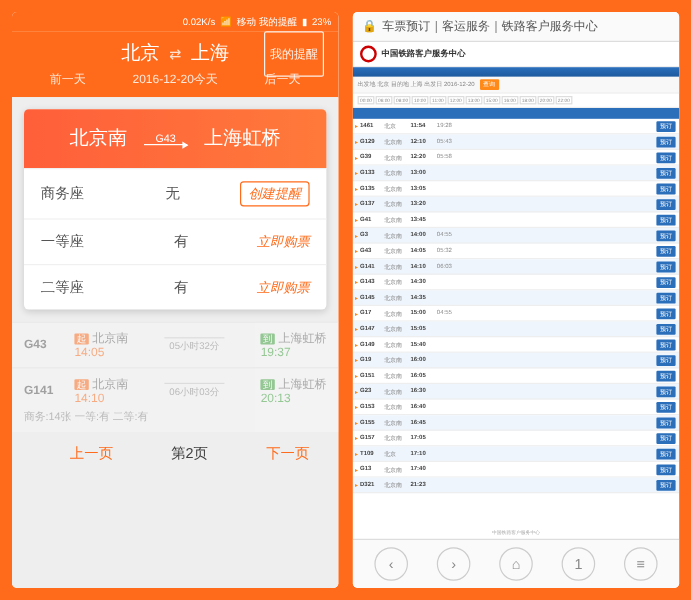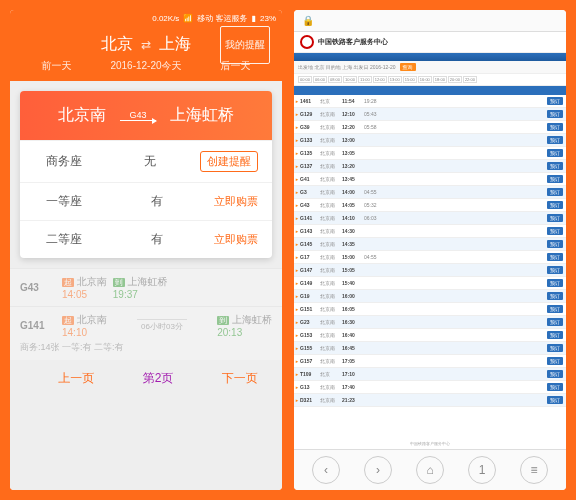--- a/index.html
+++ b/index.html
@@ -16,38 +16,38 @@
 
 .left .body { background: #eee; flex: 1; position: relative; }
 
 .left .card { background: #fff; border-radius: 4px; margin: 10px; box-shadow: 0 2px 6px rgba(0,0,0,.15); }
 .left .card-hdr { background: linear-gradient(90deg, #ff5f3a, #ff7a3a); color: #fff; border-radius: 4px 4px 0 0; padding: 14px 0; display: flex; align-items: center; justify-content: center; gap: 14px; font-size: 16px; }
 .left .card-hdr .mid { font-size: 9px; display: flex; flex-direction: column; align-items: center; gap: 0; }
 .left .card-hdr .arrow { width: 36px; height: 1px; background: #fff; position: relative; }
 .left .card-hdr .arrow::after { content: ""; position: absolute; right: -1px; top: -2px; border-left: 5px solid #fff; border-top: 3px solid transparent; border-bottom: 3px solid transparent; }
 
 .left .seat-row { display: flex; align-items: center; padding: 10px 14px; border-top: 1px solid #f0f0f0; font-size: 12px; }
-.left .seat-row .lbl { flex: 0 0 54px; color: #555; margin-left: 12px; }
+.left .seat-row .lbl { flex: 0 0 54px; color: #555; }
 .left .seat-row .val { flex: 1; text-align: center; color: #555; }
-.left .seat-row .act { color: #ff6b1a; font-size: 11px; }
+.left .seat-row .act { color: #ff6b1a; font-size: 11px; font-style: italic; }
 .left .seat-row .act.box { border: 1px solid #ff6b1a; border-radius: 3px; padding: 2px 6px; }
 .left .card-close { text-align: center; color: #ff6b1a; padding: 10px 0; font-size: 12px; border-top: 1px solid #f0f0f0; }
 
 .left .list { opacity: .5; }
 .left .item { background: #f7f7f7; padding: 6px 10px; border-top: 1px solid #e3e3e3; font-size: 10px; color: #666; }
 .left .item .row1 { display: flex; align-items: center; gap: 6px; }
 .left .tag { background: #ff6b1a; color: #fff; font-size: 8px; padding: 0 2px; border-radius: 1px; }
 .left .item .mid { flex: 1; text-align: center; font-size: 8px; color: #888; position: relative; }
 .left .item .mid::before { content: ""; display: block; width: 50px; height: 1px; background: #ccc; margin: 0 auto 1px; position: relative; }
 .left .time-dep { color: #ff6b1a; font-size: 10px; }
 .left .time-arr { color: #3aa03a; font-size: 10px; }
 .left .item .row2 { display: flex; gap: 14px; margin-top: 3px; font-size: 9px; color: #888; }
 .left .item .row1 > div:nth-child(1) { width: 36px; font-weight: 600; color: #555; }
 .left .pg { display: flex; justify-content: space-around; padding: 10px 0; color: #ff6b1a; font-size: 12px; margin-left: 24px; }
-.left .pg .cur { color: #a21caf; }
+.left .pg .cur { color: #404040; }
 
 
 .right .statusbar { background: #f3f3f3; color: #555; height: 16px; display: flex; align-items: center; justify-content: space-between; padding: 0 6px; font-size: 8px; }
 .right .url { background: #fafafa; border-bottom: 1px solid #ddd; padding: 5px 8px; font-size: 10px; color: #555; display: flex; align-items: center; gap: 4px; }
 .right .brand { display: flex; align-items: center; padding: 3px 6px; border-bottom: 1px solid #eee; }
 .right .brand .logo { width: 14px; height: 14px; border: 2px solid #c00; border-radius: 50%; margin-right: 4px; }
 .right .brand .txt { color: #333; font-size: 7px; font-weight: 600; flex: 1; }
 .right .topbar { height: 8px; background: linear-gradient(#2b6fbb, #1e5a9e); }
 .right .search { background: #f8f8f8; padding: 2px 4px; font-size: 5px; color: #888; border-bottom: 1px solid #eee; display: flex; align-items: center; gap: 4px; }
 .right .search .btn { background: #ff8a1a; color: #fff; padding: 1px 3px; border-radius: 1px; }
@@ -71,21 +71,21 @@
 .right .bot .b { width: 28px; height: 28px; border: 1px solid #ccc; border-radius: 14px; display: flex; align-items: center; justify-content: center; color: #888; font-size: 12px; }
 .right .copyright { text-align: center; font-size: 4px; color: #aaa; padding: 3px 0; }
 </style>
 </head>
 <body>
 
 <div class="phone left">
   <div class="statusbar">
     <span>0.02K/s</span>
     <span>📶</span>
-    <span>移动  客运服务</span>
+    <span>移动  我的提醒</span>
     <span>▮</span>
     <span>23%</span>
   </div>
   <div class="hdr">
     <div class="hdr-row1">
       <span>北京</span>
       <span class="swap">⇄</span>
       <span>上海</span>
       <span class="remind">我的提醒</span>
     </div>
@@ -123,20 +123,21 @@
             <span class="act">立即购票</span>
           </div>
         </div>
     </div>
 
     <div class="list" id="bg-list">
         <div class="item">
           <div class="row1">
             <div>G43</div>
             <div><span class="tag">起</span> 北京南<br><span class="time-dep">14:05</span></div>
+            <div class="mid">05小时32分</div>
             <div><span class="tag" style="background:#3aa03a">到</span> 上海虹桥<br><span class="time-arr">19:37</span></div>
           </div>
         </div>
         <div class="item">
           <div class="row1">
             <div>G141</div>
             <div><span class="tag">起</span> 北京南<br><span class="time-dep">14:10</span></div>
             <div class="mid">06小时03分</div>
             <div><span class="tag" style="background:#3aa03a">到</span> 上海虹桥<br><span class="time-arr">20:13</span></div>
           </div>
@@ -148,20 +149,21 @@
       <span>上一页</span>
       <span class="cur">第2页</span>
       <span>下一页</span>
     </div>
   </div>
 </div>
 
 <div class="phone right">
   <div class="url">
     <span>🔒</span>
+    <span>车票预订｜客运服务｜铁路客户服务中心</span>
   </div>
   <div class="brand">
     <span class="logo"></span>
     <span class="txt">中国铁路客户服务中心</span>
   </div>
   <div class="topbar"></div>
   <div class="search">
     <span>出发地 北京  目的地 上海  出发日 2016-12-20</span>
     <span class="btn">查询</span>
   </div>

